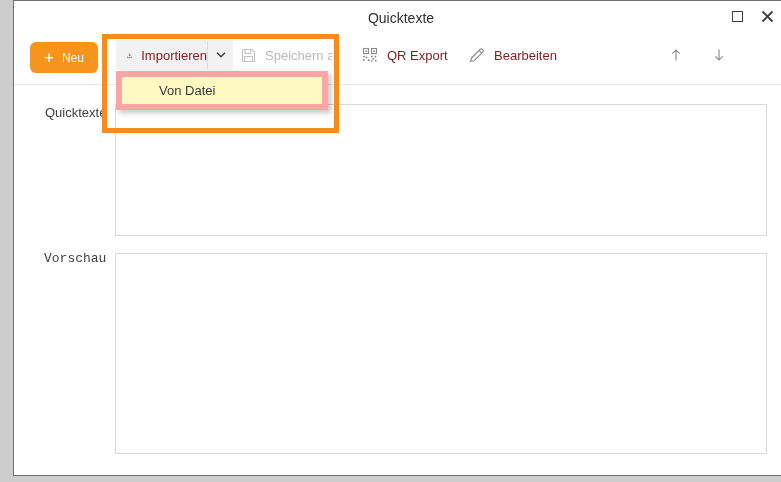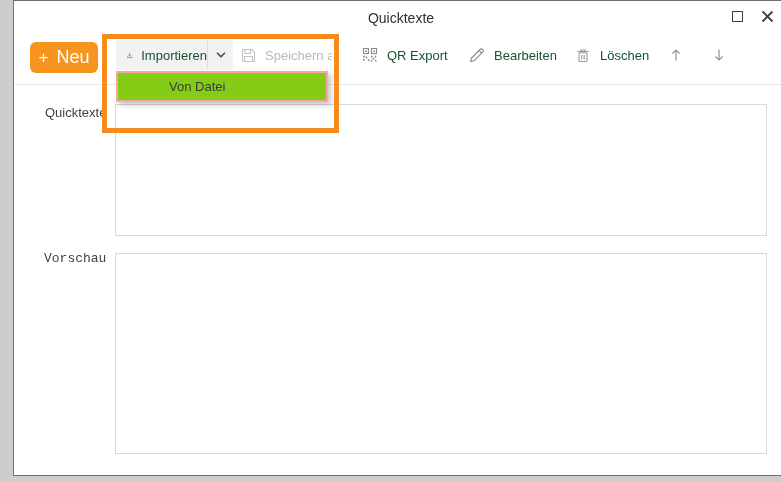--- a/index.html
+++ b/index.html
@@ -13,46 +13,46 @@
   .titlebar { position:absolute; left:0; top:0; right:0; height:32px; }
   .title { position:absolute; left:0; right:0; top:9px; text-align:center;
            font-size:14px; color:#2f2f2f; }
   .win-btn { position:absolute; top:0; width:34px; height:30px; display:flex;
              align-items:center; justify-content:center; cursor:default; }
   .btn-max { right:34px; }
   .btn-close { right:4px; }
   .max-glyph { display:block; width:11px; height:11px; border:1px solid #3f3f3f; }
   
   .tb-item { position:absolute; top:39px; height:30px; display:flex;
-             align-items:center; font-size:13px; color:#14532d; white-space:nowrap; }
+             align-items:center; font-size:13px; color:#7f1d1d; white-space:nowrap; }
   .neu-btn { left:16px; top:41px; height:31px; width:68px; background:#F7941E;
              border-radius:6px; display:flex; align-items:center; justify-content:center;
              color:#ffffff; }
   .neu-plus { font-size:17px; font-weight:400; margin-right:8px; line-height:1; }
-  .neu-label { font-size:18px; }
+  .neu-label { font-size:12px; }
   .imp-btn { left:102px; width:117px; background:#f2f2f2; border-radius:3px; }
   .imp-main { display:flex; align-items:center; padding-left:10px; width:91px; }
   .imp-main .lbl { margin-left:8px; }
   .imp-sep { width:1px; height:28px; background:#dcdcdc; }
   .imp-arrow { width:25px; display:flex; align-items:center; justify-content:center; }
   .save-btn { left:226px; color:#b9b9b9; }
   .save-lbl { display:inline-block; max-width:67px; overflow:hidden; margin-left:8px; }
   .qr-btn { left:348px; }
   .edit-btn { left:454px; }
   .del-btn { left:561px; }
   .tb-icon { display:flex; align-items:center; }
   .tb-lbl { margin-left:9px; }
   .arrow-btn { width:24px; justify-content:center; }
   .up-btn { left:650px; }
   .down-btn { left:693px; }
   .tb-separator { position:absolute; left:0; right:0; top:83px; height:1px; background:#e9e9e9; }
   
-  .dropdown { position:absolute; left:102px; top:70px; width:212px; background:#84cc16;
-              border:2px solid #fca5a5; box-shadow:3px 3px 5px rgba(0,0,0,0.22);
-              padding:1px 16px; z-index:30; }
+  .dropdown { position:absolute; left:102px; top:70px; width:212px; background:#fef9c3;
+              border:6px solid #fca5a5; box-shadow:3px 3px 5px rgba(0,0,0,0.22);
+              padding:1px 2px; z-index:30; }
   .menu-item { height:25px; line-height:25px; padding-left:35px; font-size:13px;
                color:#3b3b3b; }
   
   .highlight { position:absolute; left:88px; top:33px; width:237px; height:99px;
                border:5px solid #F68C1E; z-index:40; pointer-events:none; }
   
   .fld-label { position:absolute; font-size:13px; color:#3f3f3f; }
   .lbl-quicktexte { left:31px; top:104px; }
   .lbl-vorschau { left:30px; top:250px;font-family:Liberation Mono, monospace; }
   .panel { position:absolute; left:101px; width:652px; background:#ffffff;
@@ -131,31 +131,20 @@
   </div>
 
   <div class="tb-item edit-btn">
     <svg class="tb-icon" width="17" height="17" viewBox="0 0 17 17">
       <path d="M2.5 14.5 L3.5 11 L12 2.5 C12.8 1.7 14 1.7 14.7 2.5 C15.5 3.2 15.5 4.4 14.7 5.2 L6.2 13.7 Z" stroke="#8a8a8a" stroke-width="1.1" fill="none" stroke-linejoin="round"></path>
       <path d="M11.2 3.6 L13.6 6" stroke="#8a8a8a" stroke-width="1.1" fill="none"></path>
     </svg>
     <span class="tb-lbl">Bearbeiten</span>
   </div>
 
-  <div class="tb-item del-btn">
-    <svg class="tb-icon" width="16" height="17" viewBox="0 0 16 17">
-      <g stroke="#9a9a9a" stroke-width="1.1" fill="none">
-        <path d="M2.5 4.5 H13.5"></path>
-        <path d="M6 4.3 V3 H10 V4.3"></path>
-        <rect x="4" y="5.8" width="8" height="8.7" rx="1"></rect>
-        <path d="M6.8 7.8 V12.4 M9.2 7.8 V12.4"></path>
-      </g>
-    </svg>
-    <span class="tb-lbl">Löschen</span>
-  </div>
 
   <div class="tb-item arrow-btn up-btn">
     <svg width="16" height="16" viewBox="0 0 16 16">
       <path d="M8 13.5 V3 M4.3 6.7 L8 3 L11.7 6.7" stroke="#909090" stroke-width="1.2" fill="none"></path>
     </svg>
   </div>
   <div class="tb-item arrow-btn down-btn">
     <svg width="16" height="16" viewBox="0 0 16 16">
       <path d="M8 2.5 V13 M4.3 9.3 L8 13 L11.7 9.3" stroke="#909090" stroke-width="1.2" fill="none"></path>
     </svg>

